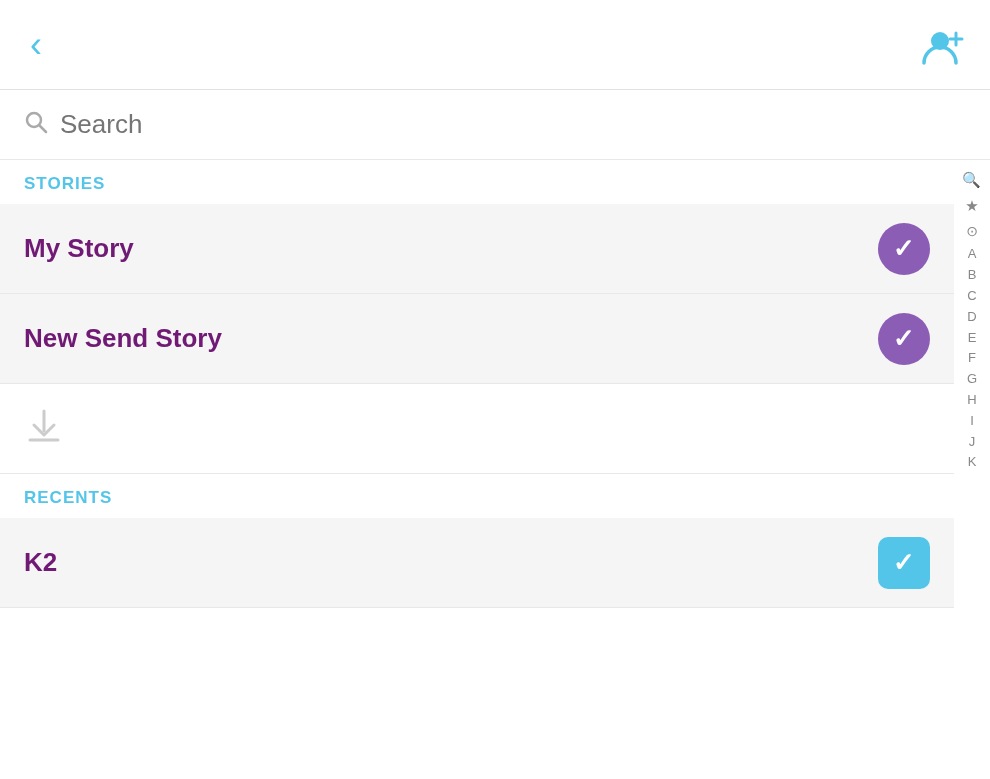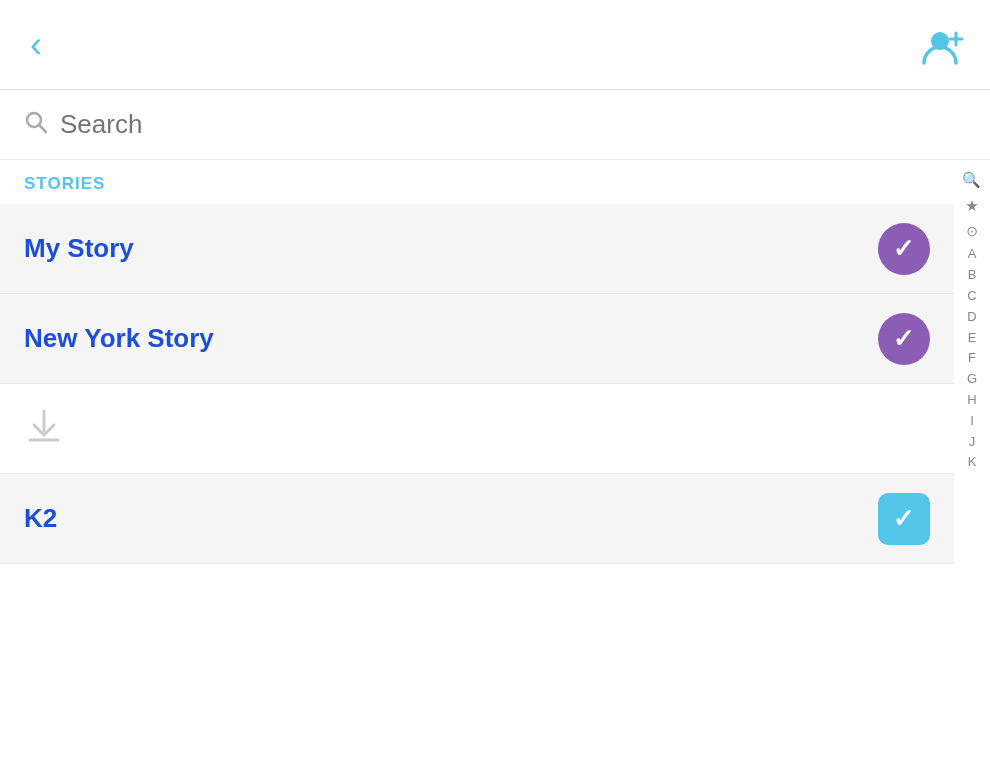--- a/index.html
+++ b/index.html
@@ -108,21 +108,21 @@
       background: #f5f5f5;
     }
 
     .list-item.white-bg {
       background: #fff;
     }
 
     .list-item-label {
       font-size: 26px;
       font-weight: 600;
-      color: #1d4ed8;
+      color: #701a75;
     }
 
     .list-item.white-bg .list-item-label {
       font-weight: 400;
     }
 
     
     .check-circle {
       width: 52px;
       height: 52px;
@@ -217,36 +217,39 @@
     </div>
 
     <div class="list-item">
       <span class="list-item-label">My Story</span>
       <div class="check-circle purple">
         <span class="check-mark">✓</span>
       </div>
     </div>
 
     <div class="list-item">
-      <span class="list-item-label">New York Story</span>
+      <span class="list-item-label">New Send Story</span>
       <div class="check-circle purple">
         <span class="check-mark">✓</span>
       </div>
     </div>
 
     <div class="list-item white-bg">
       <div class="download-icon">
         <svg width="40" height="36" viewBox="0 0 40 36" fill="none">
           <path d="M20 4 L20 24" stroke="#ccc" stroke-width="3" stroke-linecap="round"></path>
           <path d="M10 18 L20 28 L30 18" stroke="#ccc" stroke-width="3" stroke-linecap="round" stroke-linejoin="round" fill="none"></path>
           <line x1="6" y1="33" x2="34" y2="33" stroke="#ccc" stroke-width="3" stroke-linecap="round"></line>
         </svg>
       </div>
     </div>
 
+    <div class="section-header">
+      <span class="section-header-text">RECENTS</span>
+    </div>
 
     <div class="list-item">
       <span class="list-item-label">K2</span>
       <div class="check-circle blue">
         <span class="check-mark">✓</span>
       </div>
     </div>
 
   </div>
 

